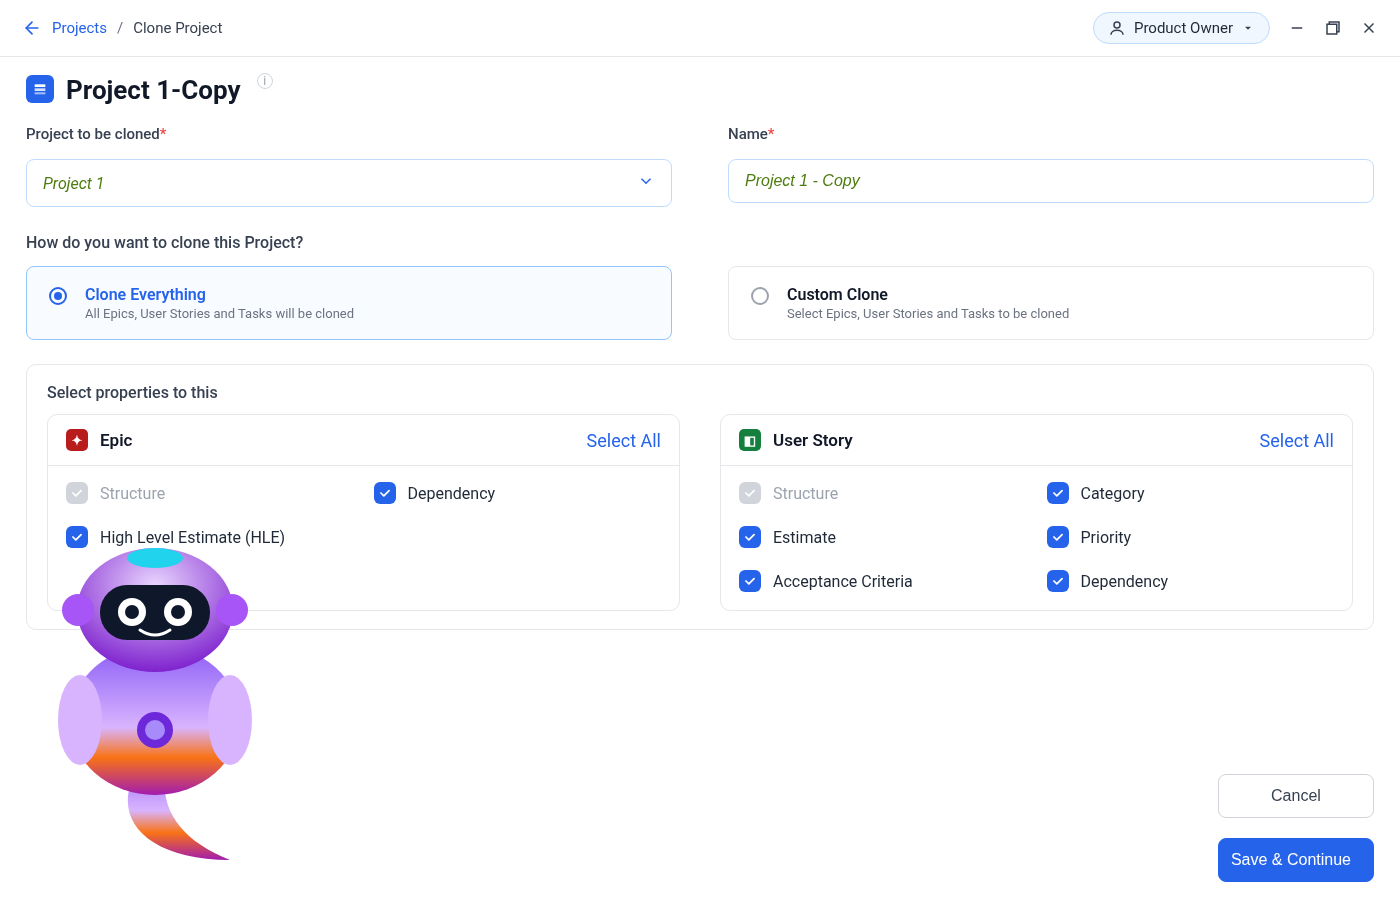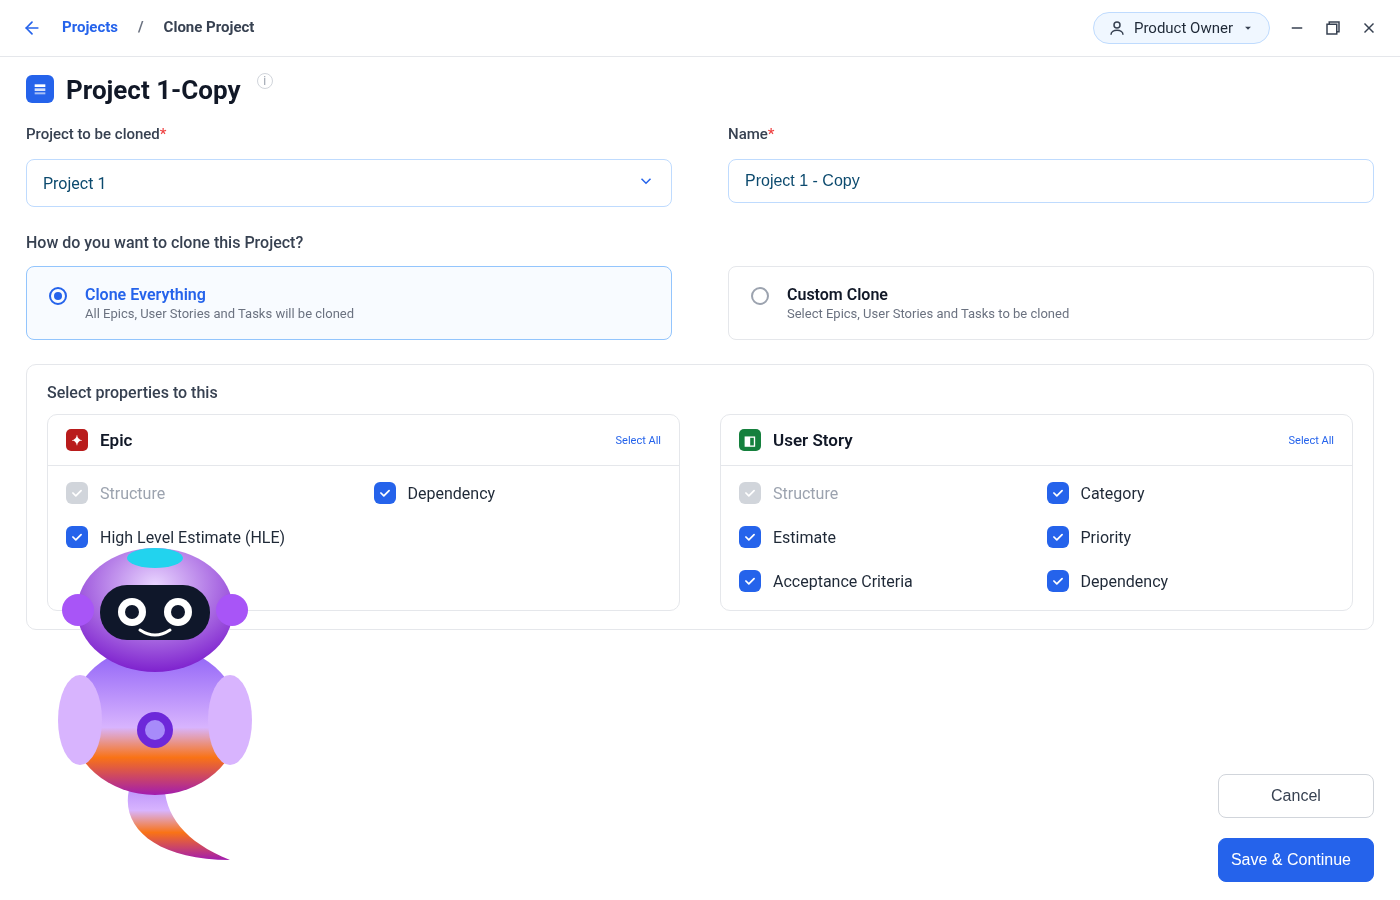--- a/index.html
+++ b/index.html
@@ -14,24 +14,23 @@
   }
   .topbar {
     display: flex;
     align-items: center;
     justify-content: space-between;
     padding: 12px 22px;
     border-bottom: 1px solid #e5e7eb;
   }
   .breadcrumb {
     display: flex;
-    align-items: flex-start;
-    gap: 20px;
+    align-items: center;
+    gap: 10px;
     font-size: 15px;
-    font-weight: bold;
   }
   .back-arrow svg { display:block; }
   .crumb-link { color: #2563eb; cursor:pointer; }
   .crumb-sep { color: #6b7280; }
   .crumb-current { color: #374151; }
   .window-controls {
     display:flex; align-items:center; gap:18px;
   }
   .role-pill {
     display:flex; align-items:center; gap:8px;
@@ -66,23 +65,24 @@
   .field-label {
     font-size:15px; color:#374151; font-weight:500; margin-bottom:16px;
   }
   .req { color:#ef4444; }
   .select-box, .text-input {
     width:100%;
     border:1px solid #bfdbfe;
     border-radius:8px;
     padding: 12px 16px;
     font-size:16px;
-    color:#0c4a6e;
+    color:#4d7c0f;
     display:flex; align-items:center; justify-content:space-between;
     background:#fff;
+    font-style:italic;
   }
   .text-input { outline:none; }
   .chevron { color:#2563eb; }
 
   .section-q {
     font-size:16px; color:#374151; font-weight:500; margin: 26px 0 14px 0;
   }
   .radio-grid {
     display:grid;
     grid-template-columns: 1fr 1fr;
@@ -122,21 +122,21 @@
     display:flex; align-items:center; justify-content:space-between;
     padding: 14px 18px; border-bottom:1px solid #e5e7eb;
   }
   .prop-head-left { display:flex; align-items:center; gap:12px; }
   .type-badge {
     width:22px;height:22px;border-radius:5px;display:flex;align-items:center;justify-content:center;color:#fff;font-size:13px;font-weight:bold;
   }
   .type-epic { background:#b91c1c; }
   .type-story { background:#15803d; }
   .prop-type-label { font-size:17px; font-weight:600; color:#111827; }
-  .select-all { color:#2563eb; font-size:11px; cursor:pointer; }
+  .select-all { color:#2563eb; font-size:18px; cursor:pointer; }
   .prop-body {
     padding: 16px 18px 18px 18px;
     display:grid;
     grid-template-columns:1fr 1fr;
     column-gap: 20px;
     row-gap: 22px;
   }
   .prop-item { display:flex; align-items:center; gap:12px; font-size:16px; color:#1f2937;}
   .chk {
     width:22px;height:22px;border-radius:6px;display:flex;align-items:center;justify-content:center;cursor:pointer;

